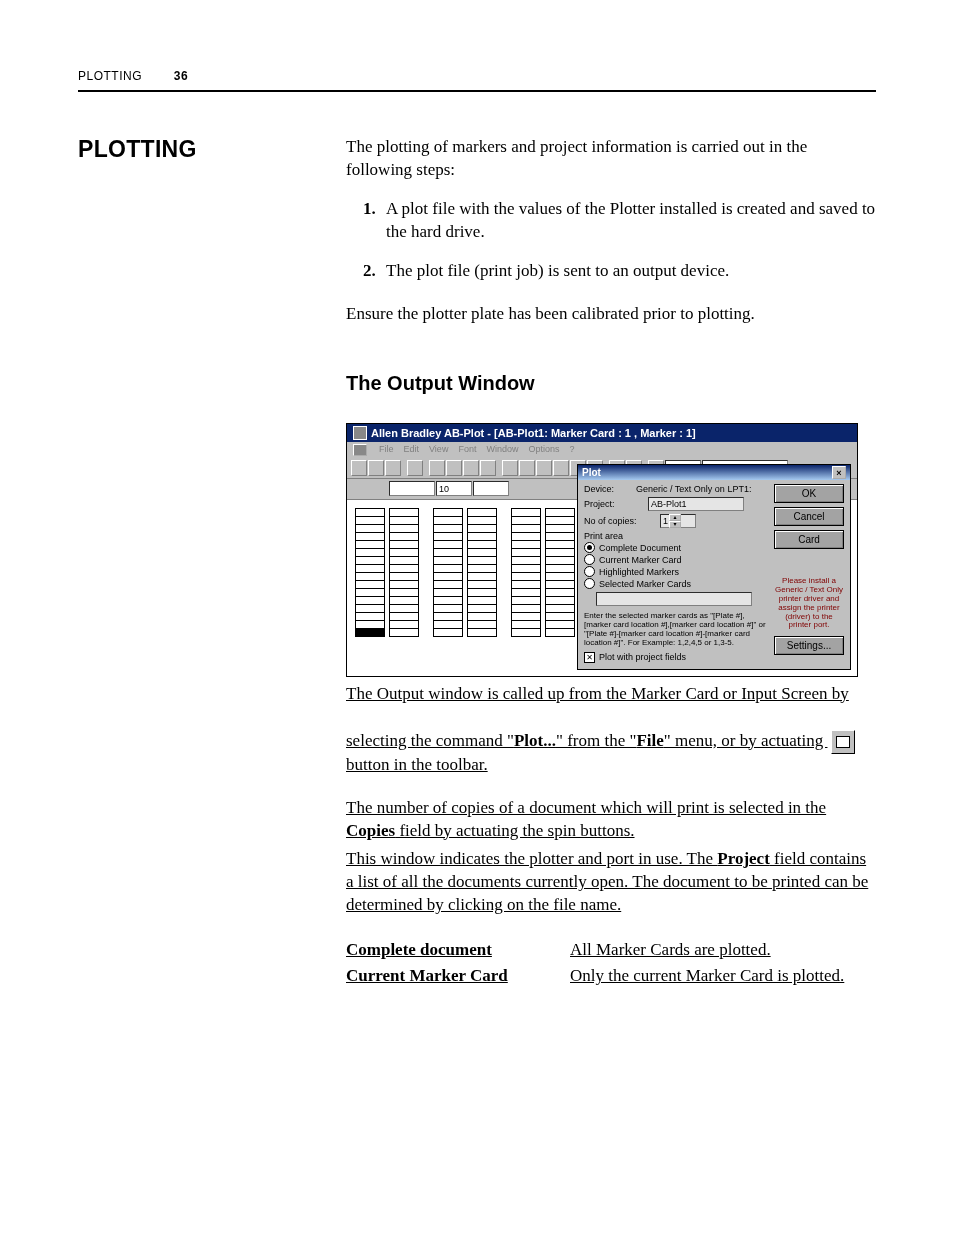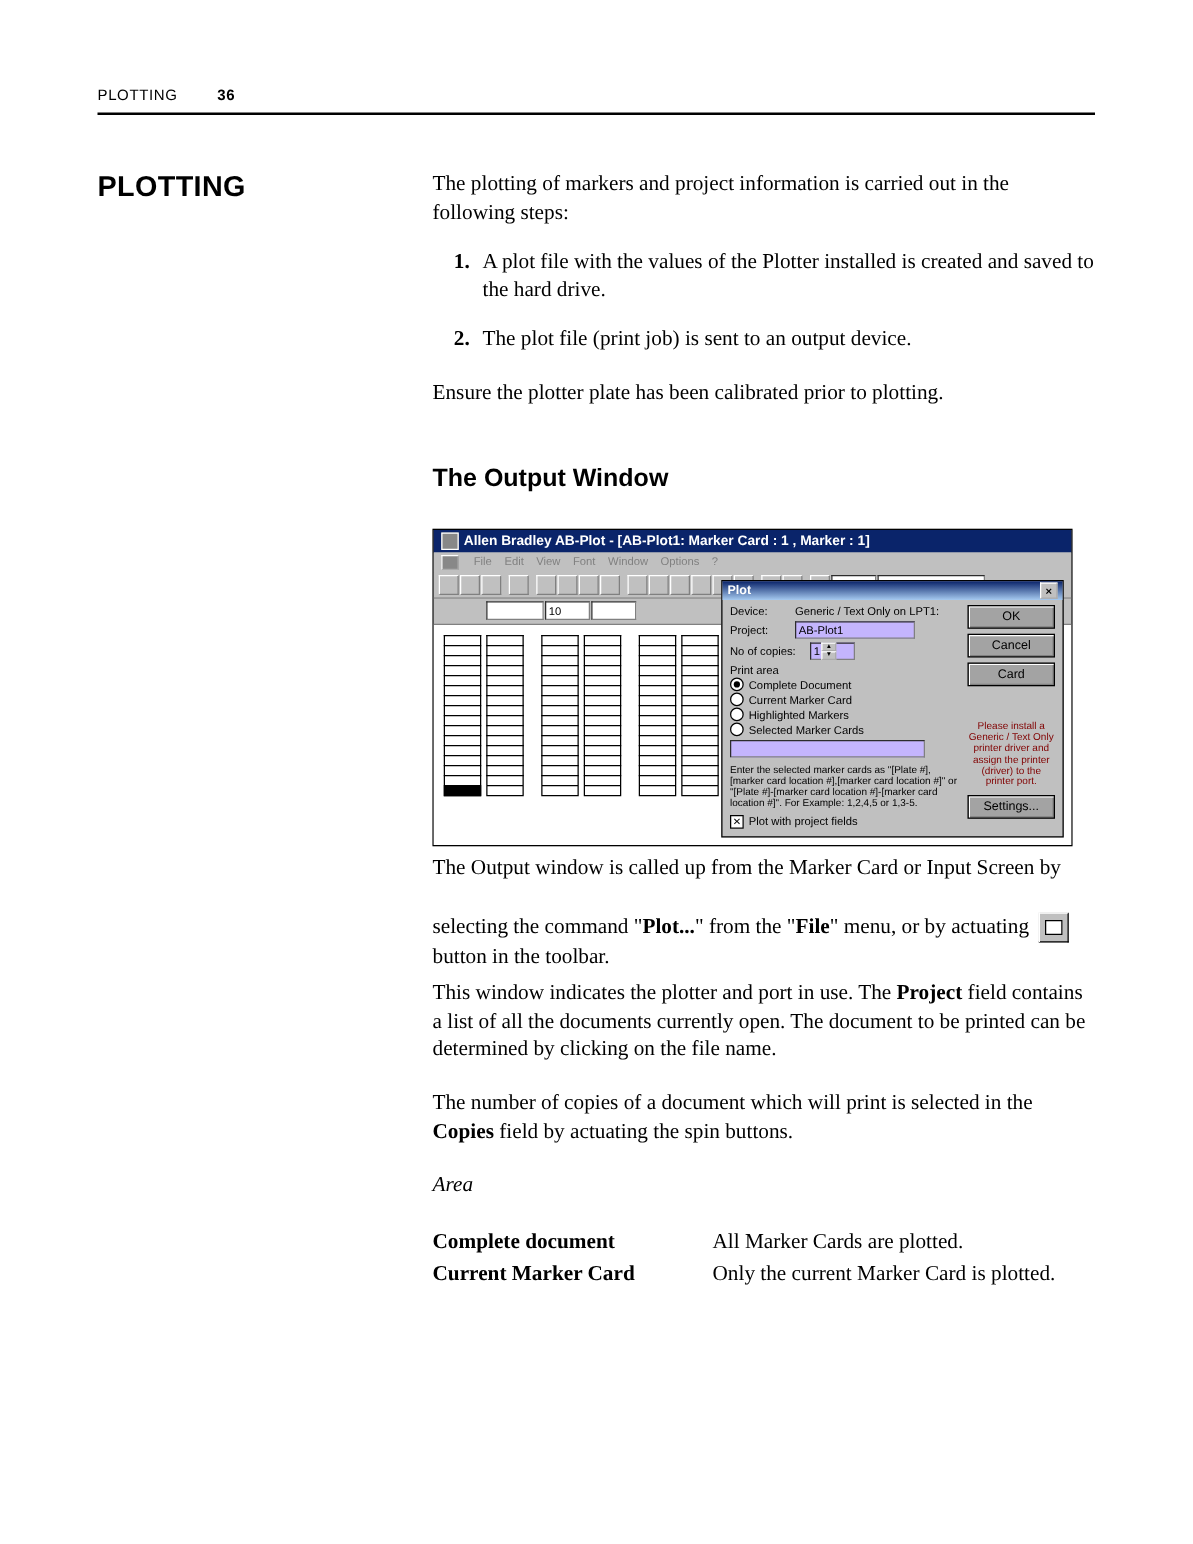--- a/index.html
+++ b/index.html
@@ -188,22 +188,22 @@
   .dbody {
     padding: 4px 6px 6px 6px;
     display: grid;
     grid-template-columns: 1fr 70px;
     gap: 4px 8px;
   }
   .drow { display:flex; align-items:center; gap:4px; margin-bottom:3px; }
   .dlbl { width: 48px; }
   .dval { color:#000; }
   .dinput {
-    background:#c4b5fd;border:1px inset #808080;height:12px;padding:0 2px;
-    display:inline-flex;align-items:center;
+    background:#e5e5e5;border:1px inset #808080;height:12px;padding:0 2px;
+    display:inline-flex;align-items:center;margin-left:12px;
   }
   .dspin { width:30px; }
   .dspin .spbtns { display:flex;flex-direction:column;margin-left:1px;}
   .dspin .spb { width:10px;height:5px;border:1px outset #fff;background:#c0c0c0;font-size:6px;line-height:4px;text-align:center;}
   .dgroup-title { margin-top:2px; }
   .dradio { display:flex;align-items:center;gap:4px;margin:1px 0; }
   .dradio .rc { width:9px;height:9px;border:1px solid #000;border-radius:50%;background:#fff;display:flex;align-items:center;justify-content:center;}
   .dradio .rc.sel::after { content:"";width:5px;height:5px;border-radius:50%;background:#000;}
   .dtxt { font-size:8px;line-height:1.1;margin-top:4px;}
   .dchk { display:flex;align-items:center;gap:4px;margin-top:4px;}
@@ -218,20 +218,21 @@
     margin-bottom:4px;
   }
   .dnote {
     font-size:8px;text-align:center;line-height:1.1;color:#800000;margin-top:28px;margin-bottom:6px;
   }
 
   
   .post {
     font-size: 17px;
     line-height: 1.35;
+    text-decoration: underline;
   }
   .post p { margin: 0 0 20px 0; }
   .printicon {
     display:inline-block;width:22px;height:22px;
     border:1px solid #000;
     border-top-color:#fff;border-left-color:#fff;
     background:#c0c0c0;
     vertical-align:middle;
     position:relative;
     margin-left:4px;
@@ -633,28 +634,27 @@
       </div>
 
       <div class="post">
         <p style="margin-bottom:24px;">
           <span>The Output window is called up from the Marker Card or Input Screen by</span>
         </p>
         <p>
           <span>selecting the command "</span><span class="bold">Plot...</span><span>" from the "</span><span class="bold">File</span><span>" menu, or by actuating </span><span class="printicon"></span><br>
           <span>button in the toolbar.</span>
         </p>
+        <p>
+          <span>The number of copies of a document which will print is selected in the </span><span class="bold">Copies</span><span> field by actuating the spin buttons.</span>
+        </p>
         <p style="margin-top:-14px;">
           <span>This window indicates the plotter and port in use. The </span><span class="bold">Project</span><span> field contains a list of all the documents currently open. The document to be printed can be determined by clicking on the file name.</span>
         </p>
-        <p>
-          <span>The number of copies of a document which will print is selected in the </span><span class="bold">Copies</span><span> field by actuating the spin buttons.</span>
-        </p>
-
-        <p class="areahead">Area</p>
+
 
         <div class="areagrid">
           <div class="label">Complete document</div>
           <div>All Marker Cards are plotted.</div>
           <div class="label">Current Marker Card</div>
           <div>Only the current Marker Card is plotted.</div>
         </div>
       </div>
 
     </div>

